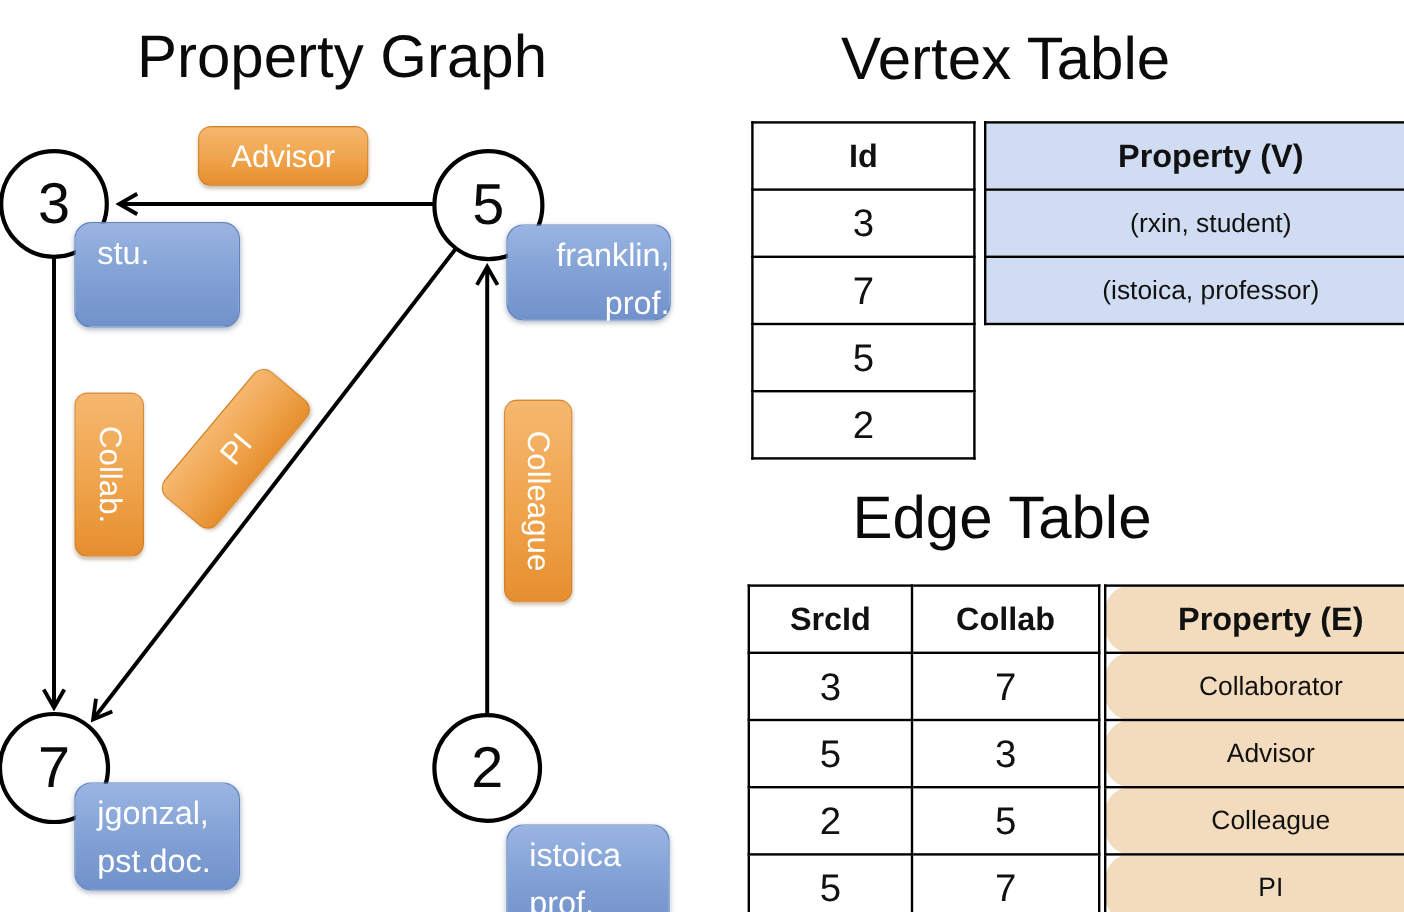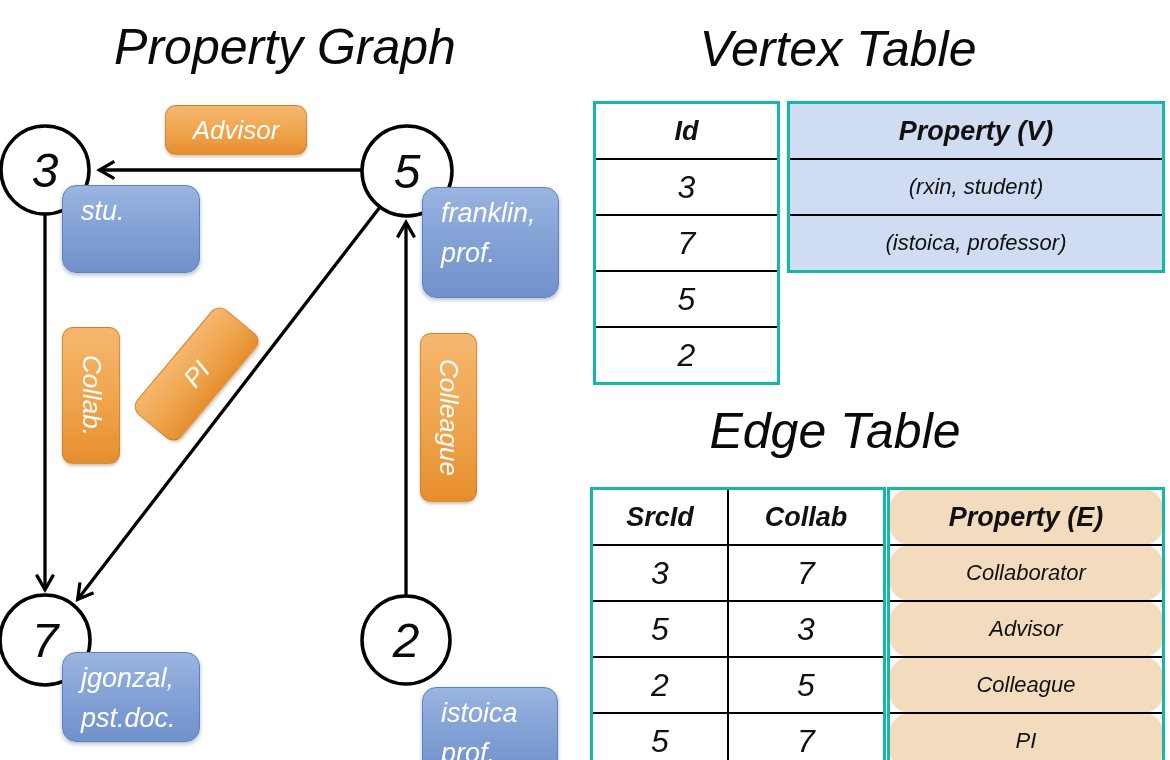--- a/index.html
+++ b/index.html
@@ -1,21 +1,20 @@
 <!DOCTYPE html>
 <html><head>
 <meta charset="utf-8">
 <style>
   html,body { margin:0; padding:0; background:#fff; }
   .canvas {
     position:relative; width:1170px; height:760px;
     background:#fff; overflow:hidden;
     font-family:"Liberation Sans", sans-serif;
     color:#111;
-    font-style:italic;
   }
   
   .big-title {
     position:absolute; text-align:center;
     font-size:50px; font-weight:300; letter-spacing:0px; color:#0a0a0a;
     white-space:nowrap;
   }
   .pg-title { left:0;   width:570px; top:18px; }
   .vt-title { left:580px; width:516px; top:20px; }
   .et-title { left:580px; width:510px; top:402px; }
@@ -46,31 +45,31 @@
   .vbox {
     position:absolute;
     background:linear-gradient(180deg,#9BB5E2 0%,#84A3D6 45%,#7191CB 100%);
     border:1.5px solid #5E82BD;
     border-radius:14px;
     box-shadow:0 2px 4px rgba(40,60,100,.35);
     color:#fff; font-size:27px; line-height:40px;
     padding:5px 0 0 18px; box-sizing:border-box;
   }
   .vbox-rxin     { left:62px;  top:185px; width:138px; height:88px; }
-  .vbox-franklin { left:422px; top:187px; width:137px; height:111px; }
+  .vbox-franklin { left:422px; top:187px; width:137px; height:80px;text-align:right; }
   .vbox-jgonzal  { left:62px;  top:652px; width:138px; height:90px; }
   .vbox-istoica  { left:422px; top:687px; width:136px; height:88px; }
 
   
   table { position:absolute; border-collapse:collapse; table-layout:fixed; }
   th,td {
     border:2px solid #000; text-align:center; vertical-align:middle;
     padding:0; height:54px; overflow:hidden; white-space:nowrap;
   }
-  table { border:3px solid #14b8a6; }
+  table { border:1px solid #14b8a6;margin-left:33px; }
   th { font-size:27px; font-weight:bold; }
   td.idcell  { font-size:32px; font-weight:300; }
   td.propcell{ font-size:22px; font-weight:300; }
 
   .vtab-id   { left:593px; top:101px; width:187px; }
   .vtab-prop { left:787px; top:101px; width:378px; }
   .vtab-prop th, .vtab-prop td { background:#D0DCF1; }
 
   .etab-ids  { left:590px; top:487px; width:288px; }
   .etab-prop { left:887px; top:487px; width:278px; }

